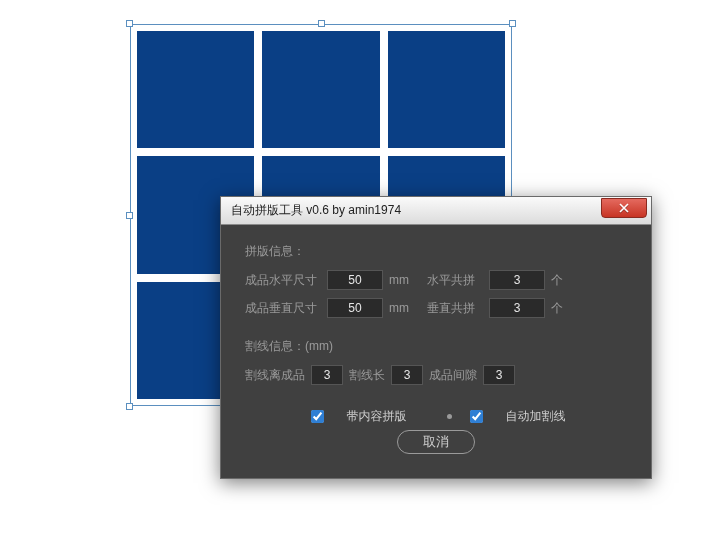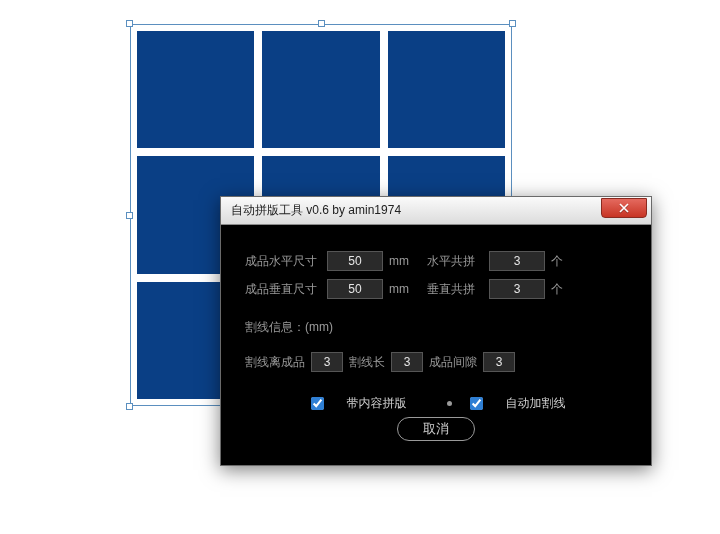--- a/index.html
+++ b/index.html
@@ -50,21 +50,21 @@
     gap: 8px;
   }
   .tile { background: #0a3f85; }
 
   
   .dialog {
     position: absolute;
     left: 220px;
     top: 196px;
     width: 432px;
-    background: #000000;
+    background: #404040;
     border: 1px solid #6a6a6a;
     box-shadow: 0 4px 18px rgba(0,0,0,0.5);
   }
   .titlebar {
     height: 28px;
     background: linear-gradient(to bottom, #fafafa, #dcdcdc);
     border-bottom: 1px solid #8a8a8a;
     display: flex;
     align-items: center;
     justify-content: space-between;
@@ -114,21 +114,21 @@
     height: 20px;
     width: 56px;
     text-align: center;
     font-size: 12px;
     padding: 0;
   }
   input.txt.sm { width: 32px; }
   .cutrow {
     display: flex;
     align-items: center;
-    margin-top: 16px;
+    margin-top: 10px;
     gap: 6px;
   }
   .cutrow .pair { display:flex; align-items:center; gap:6px;}
   .checks {
     display:flex;
     justify-content:center;
     align-items:center;
     gap: 40px;
     margin: 22px 0 4px 0;
   }
@@ -180,20 +180,21 @@
   <div class="titlebar">
     <span class="title">自动拼版工具 v0.6   by amin1974</span>
     <div class="close-btn">
       <svg width="10" height="10" viewBox="0 0 10 10">
         <path d="M1 1 L9 9 M9 1 L1 9" stroke="#fff" stroke-width="1.6" fill="none"></path>
       </svg>
     </div>
   </div>
   <div class="body">
 
+    <div class="section-title">拼版信息：</div>
 
     <div class="row">
       <span class="lbl">成品水平尺寸</span>
       <input class="txt" value="50" style="">
       <span class="unit">mm</span>
       <span class="gap"></span>
       <span class="lbl2">水平共拼</span>
       <input class="txt" value="3" style="">
       <span class="unit2">个</span>
     </div>

